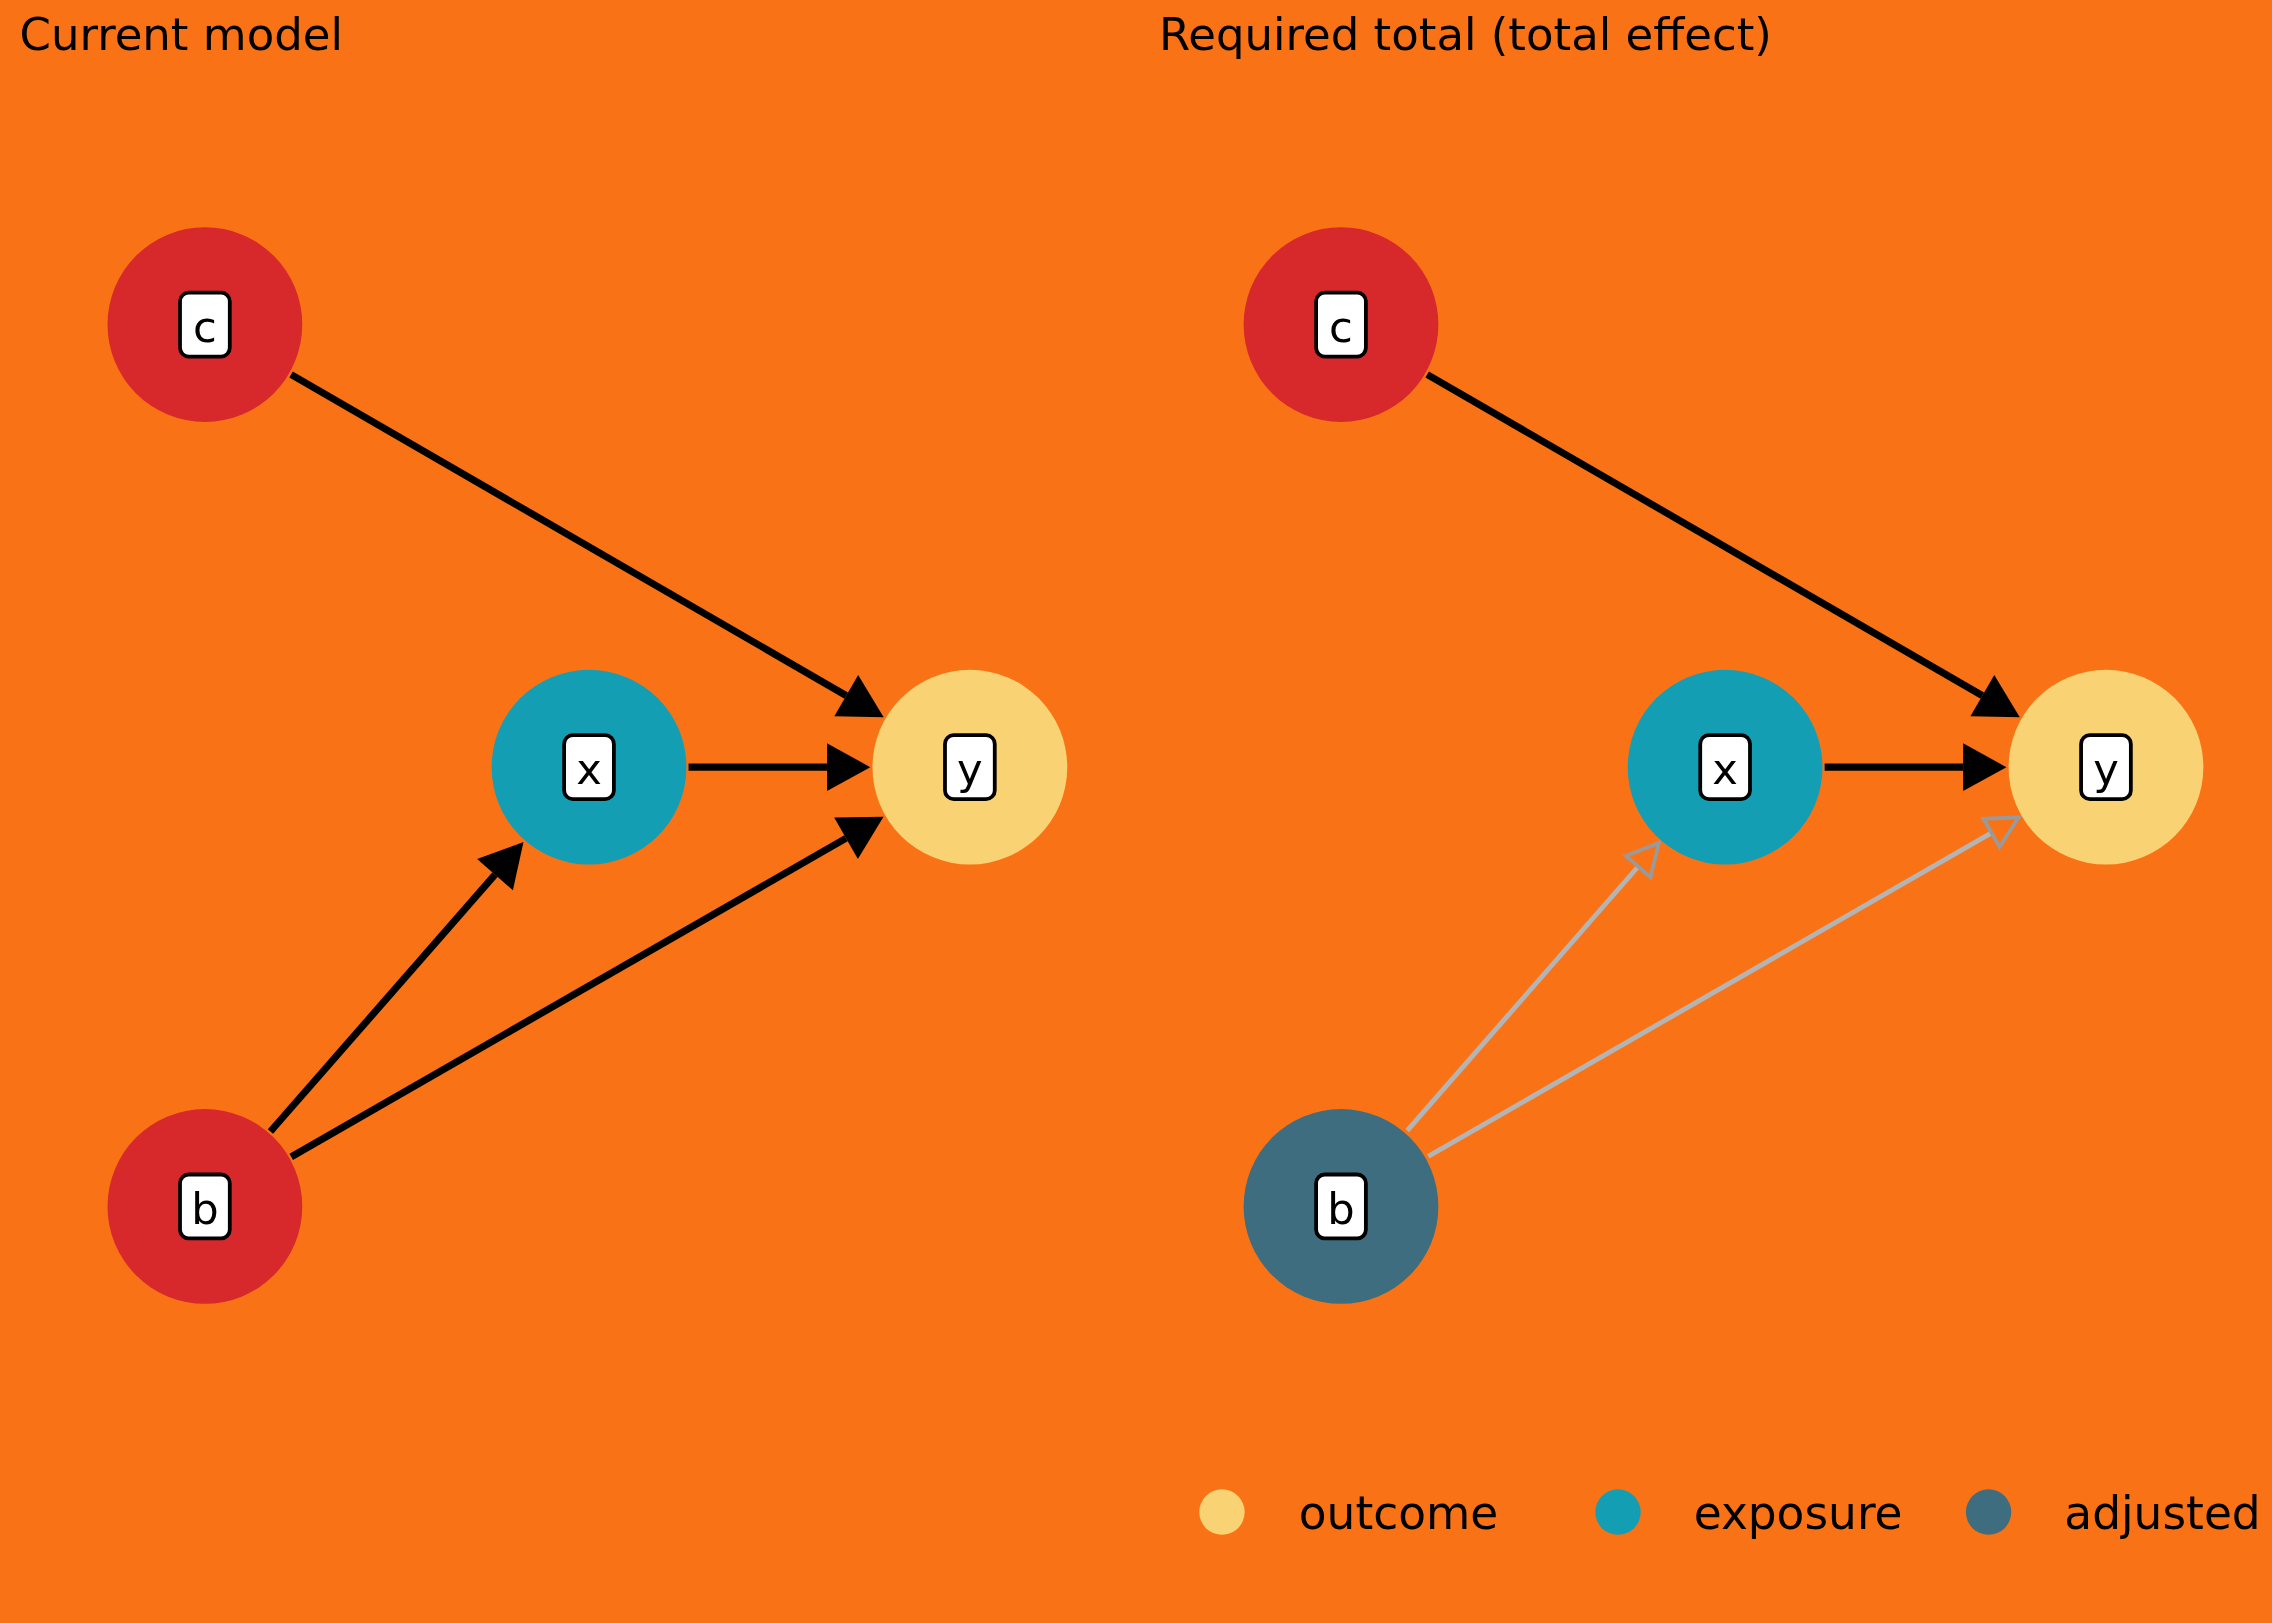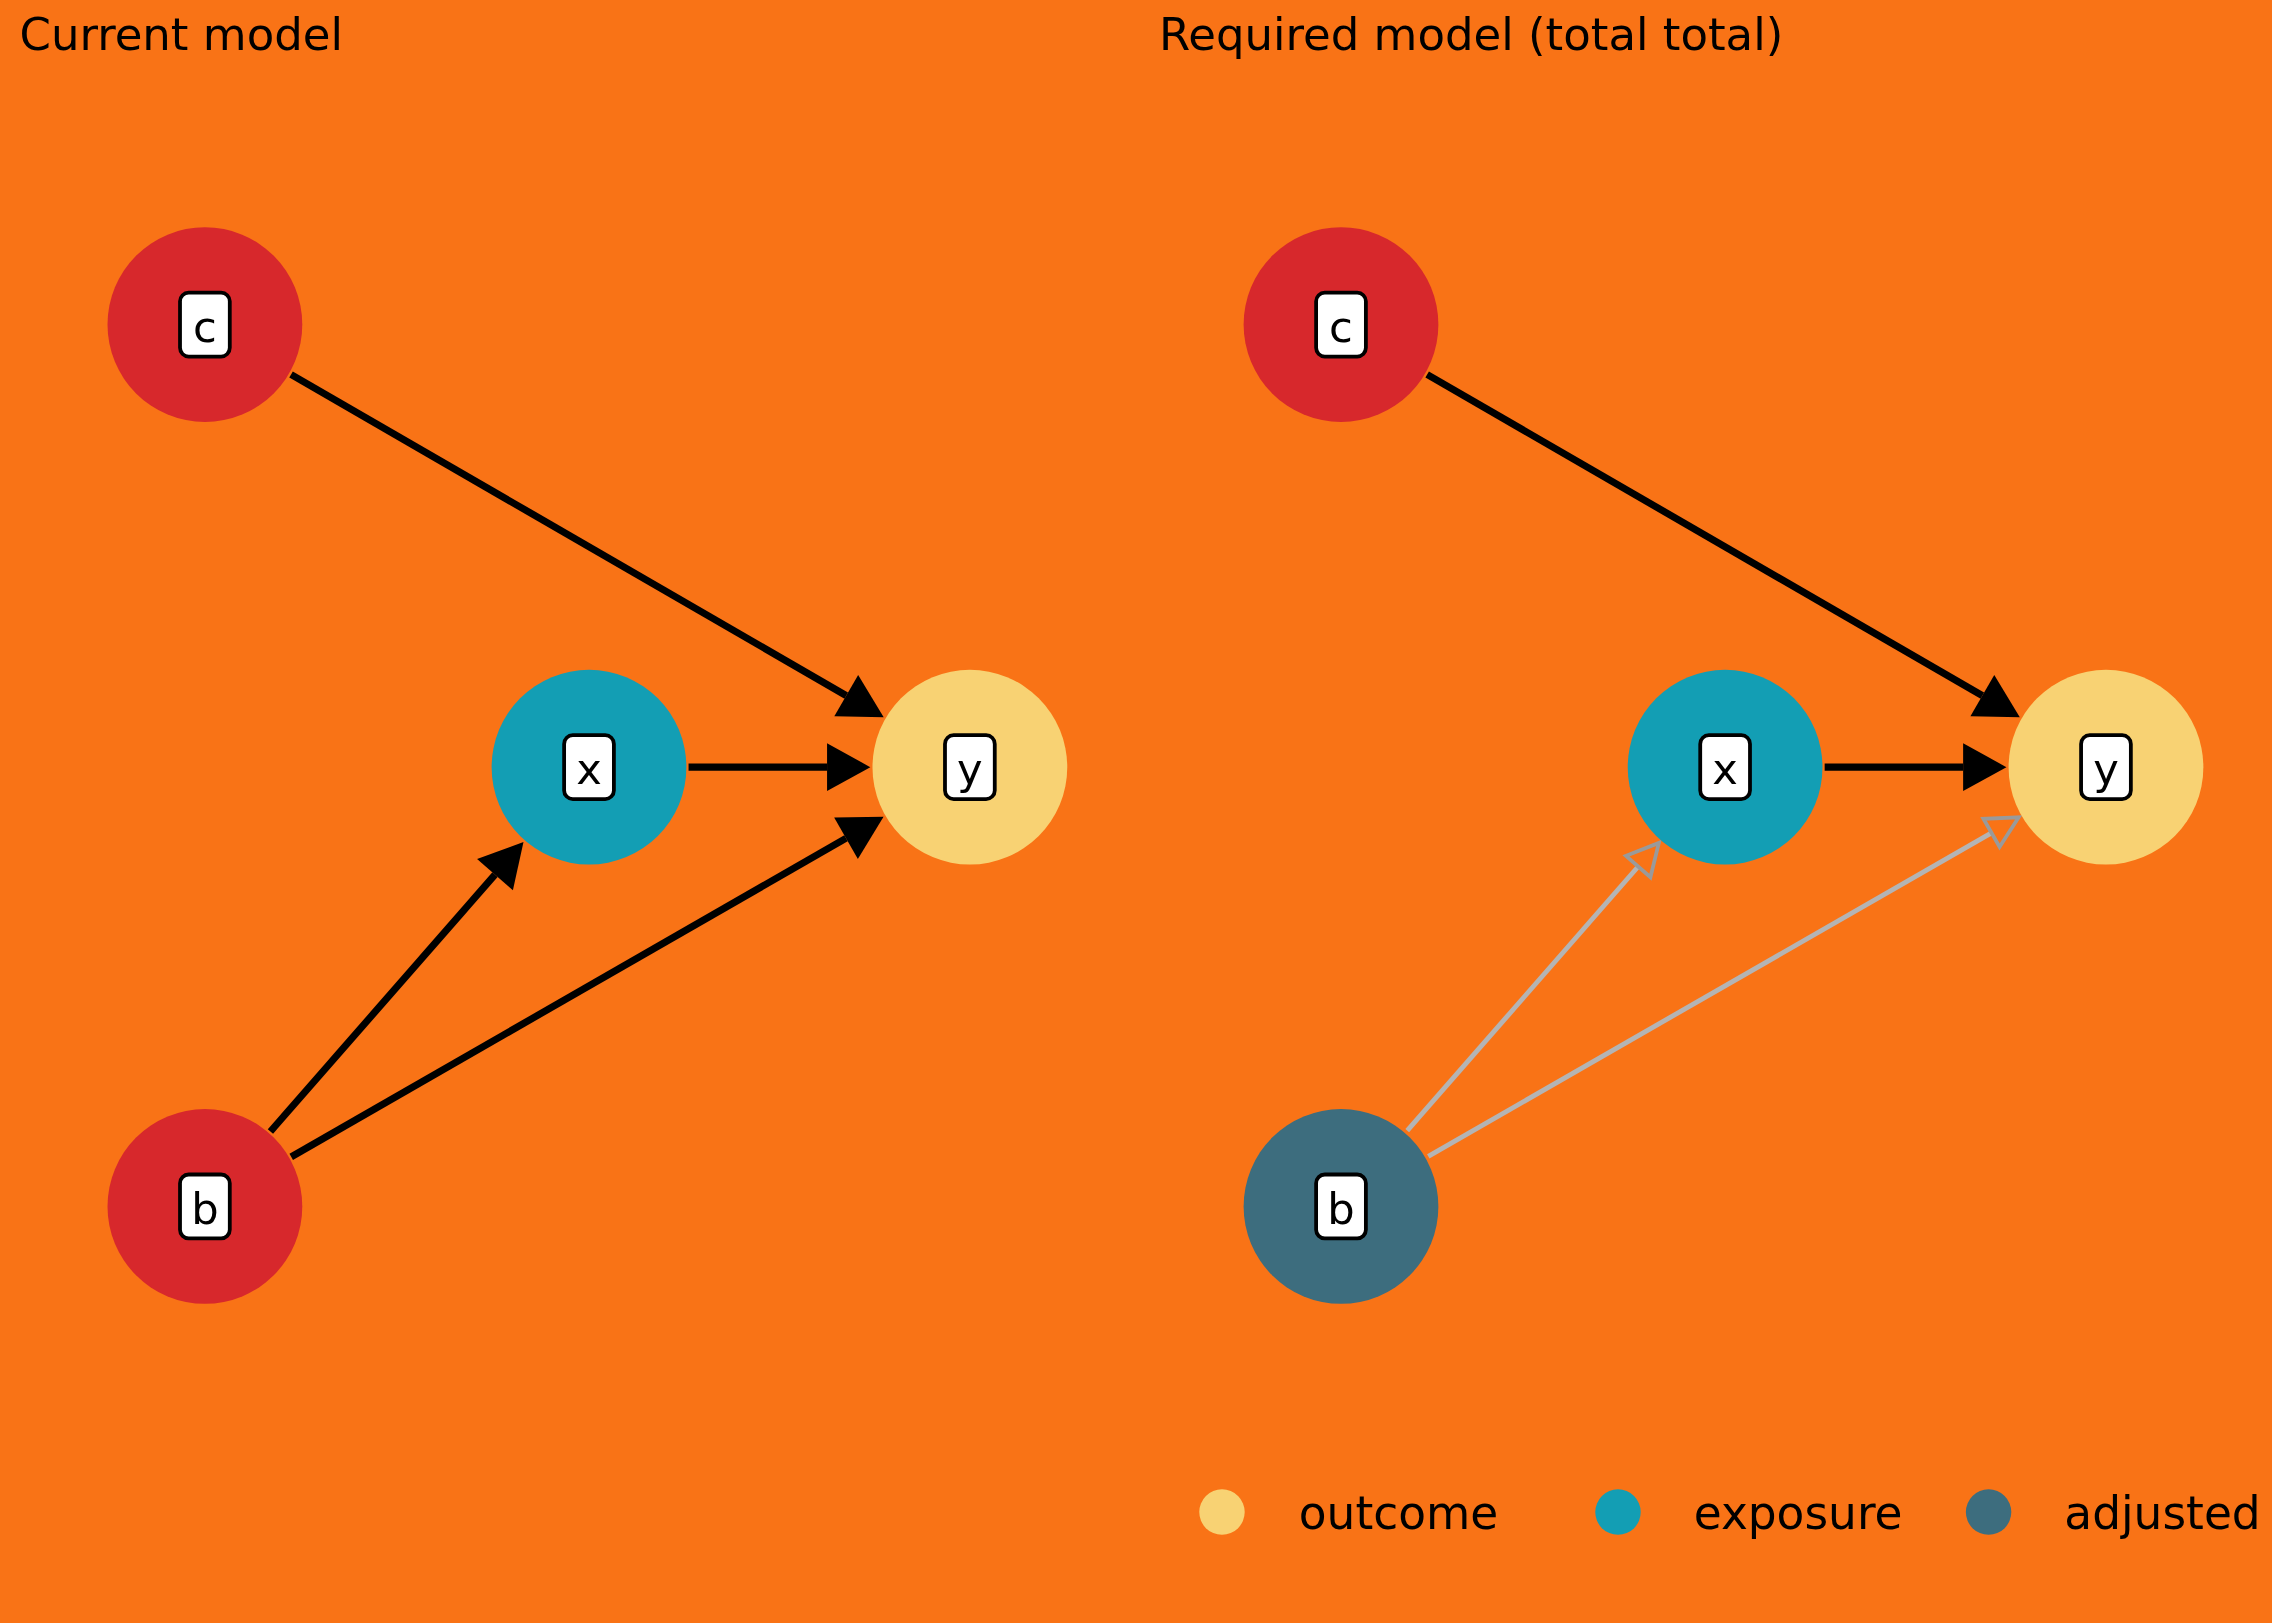--- a/index.html
+++ b/index.html
@@ -72,21 +72,21 @@
     dominant-baseline: central;
   }
 </style>
 </head>
 <body>
 
 <div id="canvas">
 
   <div class="panel-title" id="title-left">Current model</div>
 
-  <div class="panel-title" id="title-right">Required model (total total)</div>
+  <div class="panel-title" id="title-right">Required total (total effect)</div>
 
   <svg class="graph" id="graph-svg" viewBox="0 0 4200 3000" xmlns="http://www.w3.org/2000/svg">
       <g>
         <g>
           <line x1="537.2692743697854" y1="692.1373878603143" x2="1563.4832150346556" y2="1285.802878287375" class="edge-solid" stroke-linecap="butt"></line>
           <polygon points="1632.7307256302145,1325.8626121396856 1541.4503614158848,1323.8890091149324 1585.5160686534264,1247.7167474598177" class="head-solid"></polygon>
           <line x1="499.1165327464537" y1="2091.4836273378587" x2="914.2241051898708" y2="1616.7408825152463" class="edge-solid" stroke-linecap="butt"></line>
           <polygon points="966.8834672535463,1556.5163726621413 947.3475856090785,1645.703531650268 881.1006247706631,1587.7782333802247" class="head-solid"></polygon>
           <line x1="537.5619362510505" y1="2138.370373241971" x2="1563.0633088571883" y2="1549.4685949136938" class="edge-solid" stroke-linecap="butt"></line>
           <polygon points="1632.4380637489494,1509.629626758029 1584.974741342804,1587.6247101041624 1541.1518763715726,1511.3124797232251" class="head-solid"></polygon>

